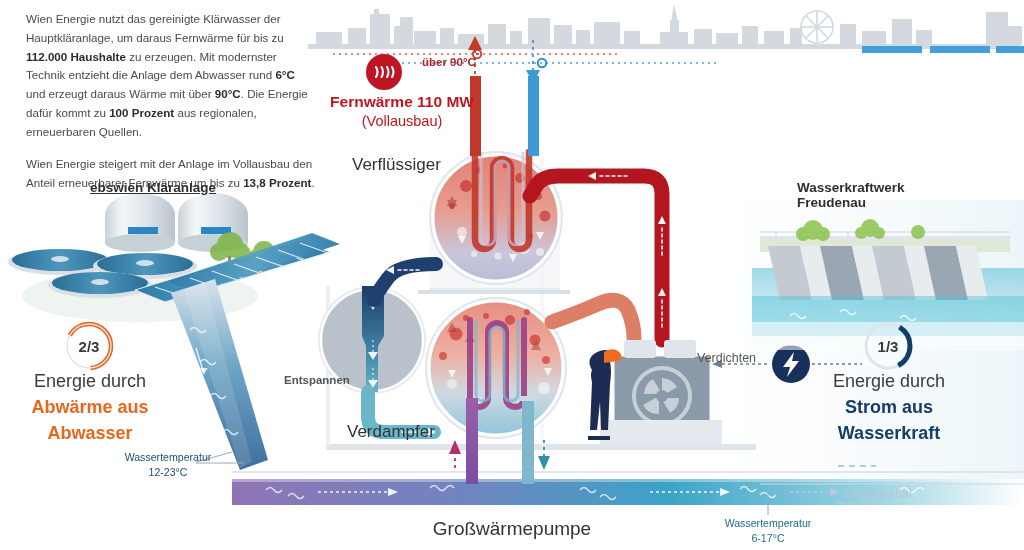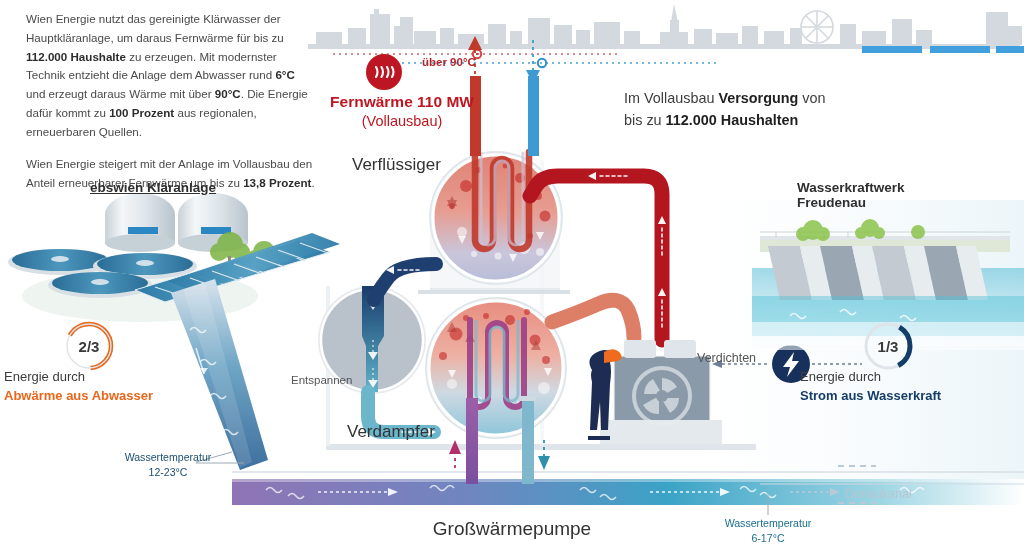--- a/index.html
+++ b/index.html
@@ -21,42 +21,42 @@
   #heat-badge{left:366px;top:54px;width:36px;height:36px;border-radius:50%;background:#bd1622;}
   #heat-badge svg{position:absolute;left:7px;top:8px;}
 
   #supply{left:624px;top:88px;width:220px;font-size:14.4px;line-height:1.5;color:#3d3d3d;}
   #supply b{font-weight:bold;color:#1f1f1f;}
 
   
   .complabel{font-size:17px;color:#333;}
   #lbl-verfluessiger{left:352px;top:155px;}
   #lbl-verdampfer{left:347px;top:422px;}
-  #lbl-entspannen{left:291px;top:374px;font-size:11.5px;color:#555;}
+  #lbl-entspannen{left:284px;top:374px;font-size:11.5px;color:#555;font-weight:bold;}
   #lbl-verdichten{left:697px;top:323px;font-size:12.5px;color:#555;margin-top:28px;}
   #lbl-ueber90{left:422px;top:56px;font-size:11.5px;color:#b3232c;font-weight:bold;}
   #lbl-donaukanal{left:845px;top:487px;font-size:12.5px;color:#b8c6d2;text-align:center;}
 
   #plant-left{left:90px;top:180px;font-size:13.5px;color:#2f2f2f;font-weight:bold;text-decoration:underline;}
   #plant-right{left:797px;top:180px;font-size:13.5px;color:#2f2f2f;font-weight:bold;}
 
   #maintitle{left:0;top:518px;width:1024px;text-align:center;
              font-size:19px;color:#333;}
 
   
   .ratio{width:52px;height:52px;}
   .ratio .num{position:absolute;left:0;top:0;width:52px;height:52px;
               display:flex;align-items:center;justify-content:center;
               font-size:15px;font-weight:bold;}
   #badge-left{left:63px;top:320px;}
   #badge-left .num{color:#3a3a3a;}
   #badge-right{left:862px;top:320px;}
   #badge-right .num{color:#3a3a3a;}
 
-  .cap{font-size:13px;line-height:1.45;}
+  .cap{text-align:center;font-size:18px;line-height:1.45;}
   #cap-left{left:4px;top:368px;width:172px;color:#3c3c3c;}
   #cap-left .hl{color:#e8671c;font-weight:bold;}
   #cap-right{left:800px;top:368px;width:178px;color:#3c3c3c;}
   #cap-right .hl{color:#143e68;font-weight:bold;}
 
   
   .tempcall{font-size:10.6px;font-weight:normal;line-height:1.4;text-align:center;}
   #temp-left{left:118px;top:450px;width:100px;color:#1b4f72;}
   #temp-right{left:713px;top:516px;width:110px;color:#1a6e8e;}
 
@@ -556,28 +556,20 @@
         <path d="M19 15 q3 -5 0 -10"></path>
       </g>
     </svg>
   </div>
 
   <div id="fw-title" class="abs">
     <div>Fernwärme 110 MW</div>
     <div class="sub">(Vollausbau)</div>
   </div>
 
-  <div id="supply" class="abs">
-    <div>
-      <span>Im Vollausbau </span><b>Versorgung</b><span> von</span>
-    </div>
-    <div>
-      <span>bis zu </span><b>112.000 Haushalten</b>
-    </div>
-  </div>
 
   <div id="lbl-ueber90" class="abs">über 90°C</div>
   <div id="lbl-verfluessiger" class="abs complabel">Verflüssiger</div>
   <div id="lbl-verdampfer" class="abs complabel">Verdampfer</div>
   <div id="lbl-entspannen" class="abs">Entspannen</div>
   <div id="lbl-verdichten" class="abs">Verdichten</div>
   <div id="lbl-donaukanal" class="abs">Donaukanal</div>
 
   <div id="plant-left" class="abs">ebswien Kläranlage</div>
   <div id="plant-right" class="abs">Wasserkraftwerk Freudenau</div>

